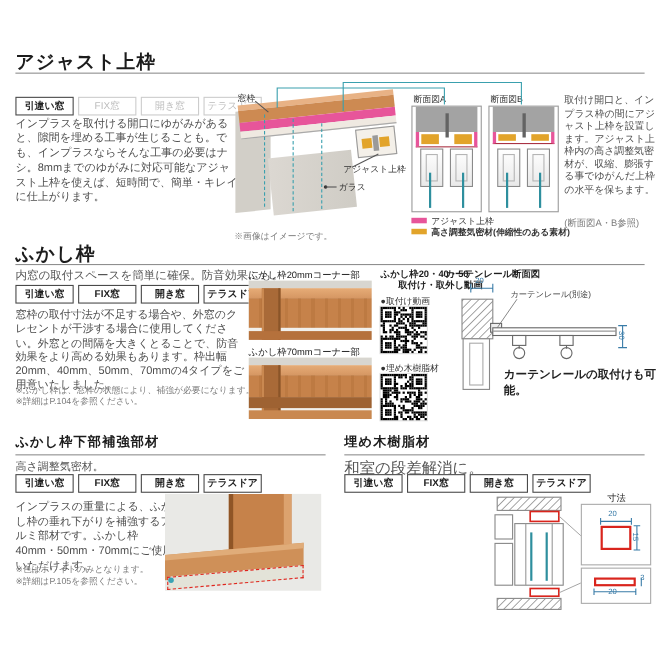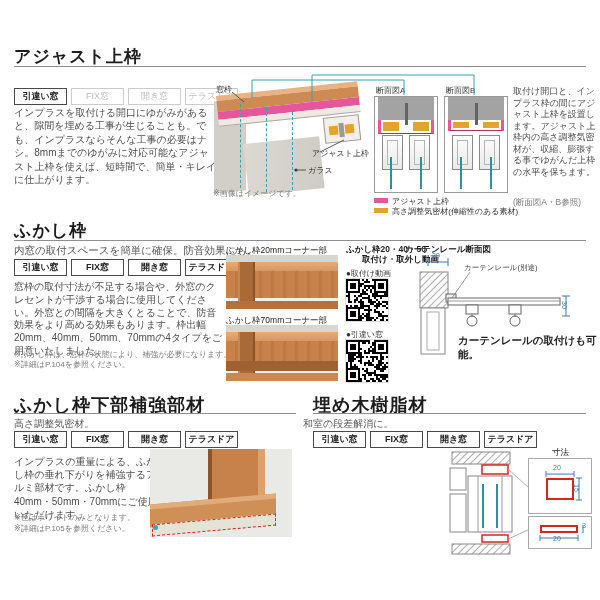--- a/index.html
+++ b/index.html
@@ -1,20 +1,20 @@
 <!DOCTYPE html>
 <html><head>
 <meta charset="utf-8">
 <style>
   html,body{margin:0;padding:0;background:#fff;}
   .page{position:relative;width:600px;height:600px;background:#ffffff;overflow:hidden;
         font-family:"Liberation Sans","DejaVu Sans",sans-serif;color:#333;}
   .abs{position:absolute;}
   .sec-title{position:absolute;left:14px;font-weight:bold;color:#1c1c1c;letter-spacing:1px;}
-  .fs17{font-size:17px;} .fs16{font-size:18px;}
+  .fs17{font-size:17px;} .fs16{font-size:12px;}
   .rule{position:absolute;height:0;border-top:1px solid #8f8f8f;}
   .subtitle{position:absolute;left:14px;font-size:10.5px;color:#555;}
   .tags{position:absolute;display:flex;gap:4px;}
   .tag{display:inline-block;min-width:47px;height:15px;line-height:15px;text-align:center;
        font-size:9px;padding:0 2px;background:#fff;}
   .tag.on{border:1.5px solid #4a4a4a;color:#222;font-weight:bold;}
   .tag.off{border:1px solid #ccc;color:#bdbdbd;}
   .body-txt{position:absolute;font-size:10px;line-height:1.34;color:#4d4d4d;margin:0;}
   .note{position:absolute;font-size:8px;color:#7a7a7a;}
   .lab8{position:absolute;font-size:8px;color:#333;}
@@ -79,21 +79,21 @@
       <i class="abs" style="left:20px;top:8px;width:9px;height:9px;background:#e2a42b;"></i>
       <i class="abs" style="left:14px;top:6px;width:5px;height:14px;background:#9a9a9a;"></i>
     </div>
     <div class="abs" style="left:240px;top:104px;height:84px;border-left:1px dashed #3aa0ae;"></div>
     <div class="abs" style="left:266px;top:108px;height:84px;border-left:1px dashed #3aa0ae;"></div>
     <div class="abs" style="left:292px;top:112px;height:78px;border-left:1px dashed #3aa0ae;"></div>
   </div>
   <span class="lab8" style="left:216px;top:84px;">窓枠</span>
   <span class="lab8" style="left:312px;top:148px;">アジャスト上枠</span>
   <span class="lab8" style="left:308px;top:165px;">ガラス</span>
-  <span class="note" style="left:213px;top:188px;">※画像はイメージです。</span>
+  <span class="note" style="left:213px;top:209px;font-family:Liberation Mono, monospace;">※画像はイメージです。</span>
 
   <span class="lab8" style="left:376px;top:85px;">断面図A</span>
   <div class="xsec" style="left:374px;top:96px;">
     <div class="xs-gray"></div>
       <div class="xs-bolt"></div>
       <div class="xs-adj"></div>
     <div class="xs-y" style="left:8px;"></div>
       <div class="xs-y" style="right:8px;"></div>
     <div class="xs-prof" style="left:7px;"></div>
       <div class="xs-prof" style="right:7px;"></div>
@@ -112,21 +112,21 @@
     <div class="xs-glass" style="left:15px;"></div>
       <div class="xs-glass" style="right:15px;"></div>
   </div>
 
   <p class="body-txt" style="left:513px;top:86px;width:87px;font-size:9px;line-height:1.28;">取付け開口と、インプラス枠の間にアジャスト上枠を設置します。アジャスト上枠内の高さ調整気密材が、収縮、膨張する事でゆがんだ上枠の水平を保ちます。</p>
   <span class="note" style="left:513px;top:197px;font-size:8.5px;">(断面図A・B参照)</span>
 
   <i class="sw" style="left:374px;top:198px;background:#e7559a;"></i>
   <span class="lab8" style="left:392px;top:196px;">アジャスト上枠</span>
   <i class="sw" style="left:374px;top:208px;background:#e2a42b;"></i>
-  <span class="lab8" style="left:392px;top:206px;">高さ調整気密材(伸縮性のある素材)</span>
+  <span class="lab8" style="left:392px;top:206px;font-weight:bold;">高さ調整気密材(伸縮性のある素材)</span>
 
   <h2 class="sec-title fs17" style="top:219px;margin:0;">ふかし枠</h2>
   <div class="rule" style="top:240px;left:14px;width:572px;"></div>
   <div class="subtitle" style="top:244px;">内窓の取付スペースを簡単に確保。防音効果にも。</div>
 
   <div class="tags" style="left:14px;top:259px;">
     <span class="tag on">引違い窓</span>
     <span class="tag on">FIX窓</span>
     <span class="tag on">開き窓</span>
     <span class="tag on">テラスドア</span>
@@ -394,21 +394,21 @@
       <i style="left:12px;top:40px"></i>
       <i style="left:14px;top:40px"></i>
       <i style="left:20px;top:40px"></i>
       <i style="left:22px;top:40px"></i>
       <i style="left:24px;top:40px"></i>
       <i style="left:28px;top:40px"></i>
       <i style="left:34px;top:40px"></i>
       <i style="left:36px;top:40px"></i>
       <i style="left:40px;top:40px"></i>
     </div>
-  <span class="lab8" style="left:346px;top:329px;">●引違い窓</span>
+  <span class="lab8" style="left:346px;top:329px;">●埋め木樹脂材</span>
   <div class="qr" style="left:346px;top:340px;">
       <i style="left:0px;top:0px"></i>
       <i style="left:2px;top:0px"></i>
       <i style="left:4px;top:0px"></i>
       <i style="left:6px;top:0px"></i>
       <i style="left:8px;top:0px"></i>
       <i style="left:10px;top:0px"></i>
       <i style="left:12px;top:0px"></i>
       <i style="left:14px;top:0px"></i>
       <i style="left:16px;top:0px"></i>
@@ -673,21 +673,21 @@
 
   <div class="abs" style="left:150px;top:449px;width:142px;height:88px;background:#e9e9e6;overflow:hidden;">
     <div class="abs" style="left:58px;top:0;width:46px;height:62px;background:#c6824a;border-left:4px solid #8f5526;border-right:7px solid #dca26e;"></div>
     <div class="abs" style="left:0;top:50px;width:126px;height:18px;background:#cf9058;border-top:5px solid #e0ac79;transform:skewY(-5deg);"></div>
     <div class="abs" style="left:2px;top:70px;width:122px;height:10px;background:#e3e3d8;border:1.5px dashed #e0251d;transform:skewY(-5deg);"></div>
     <div class="abs" style="left:3px;top:76px;width:5px;height:5px;background:#3aa3b5;border-radius:50%;"></div>
   </div>
 
   <h2 class="sec-title fs16" style="left:313px;top:393px;margin:0;">埋め木樹脂材</h2>
   <div class="rule" style="top:413px;left:313px;width:273px;"></div>
-  <div class="subtitle" style="left:303px;top:417px;font-size:10px;">和室の段差解消に。</div>
+  <div class="subtitle" style="left:313px;top:417px;font-size:14px;">和室の段差解消に。</div>
 
   <div class="tags" style="left:313px;top:431px;">
     <span class="tag on">引違い窓</span>
     <span class="tag on">FIX窓</span>
     <span class="tag on">開き窓</span>
     <span class="tag on">テラスドア</span>
   </div>
 
 
   <span class="lab85b" style="left:552px;top:447px;font-weight:normal;">寸法</span>

